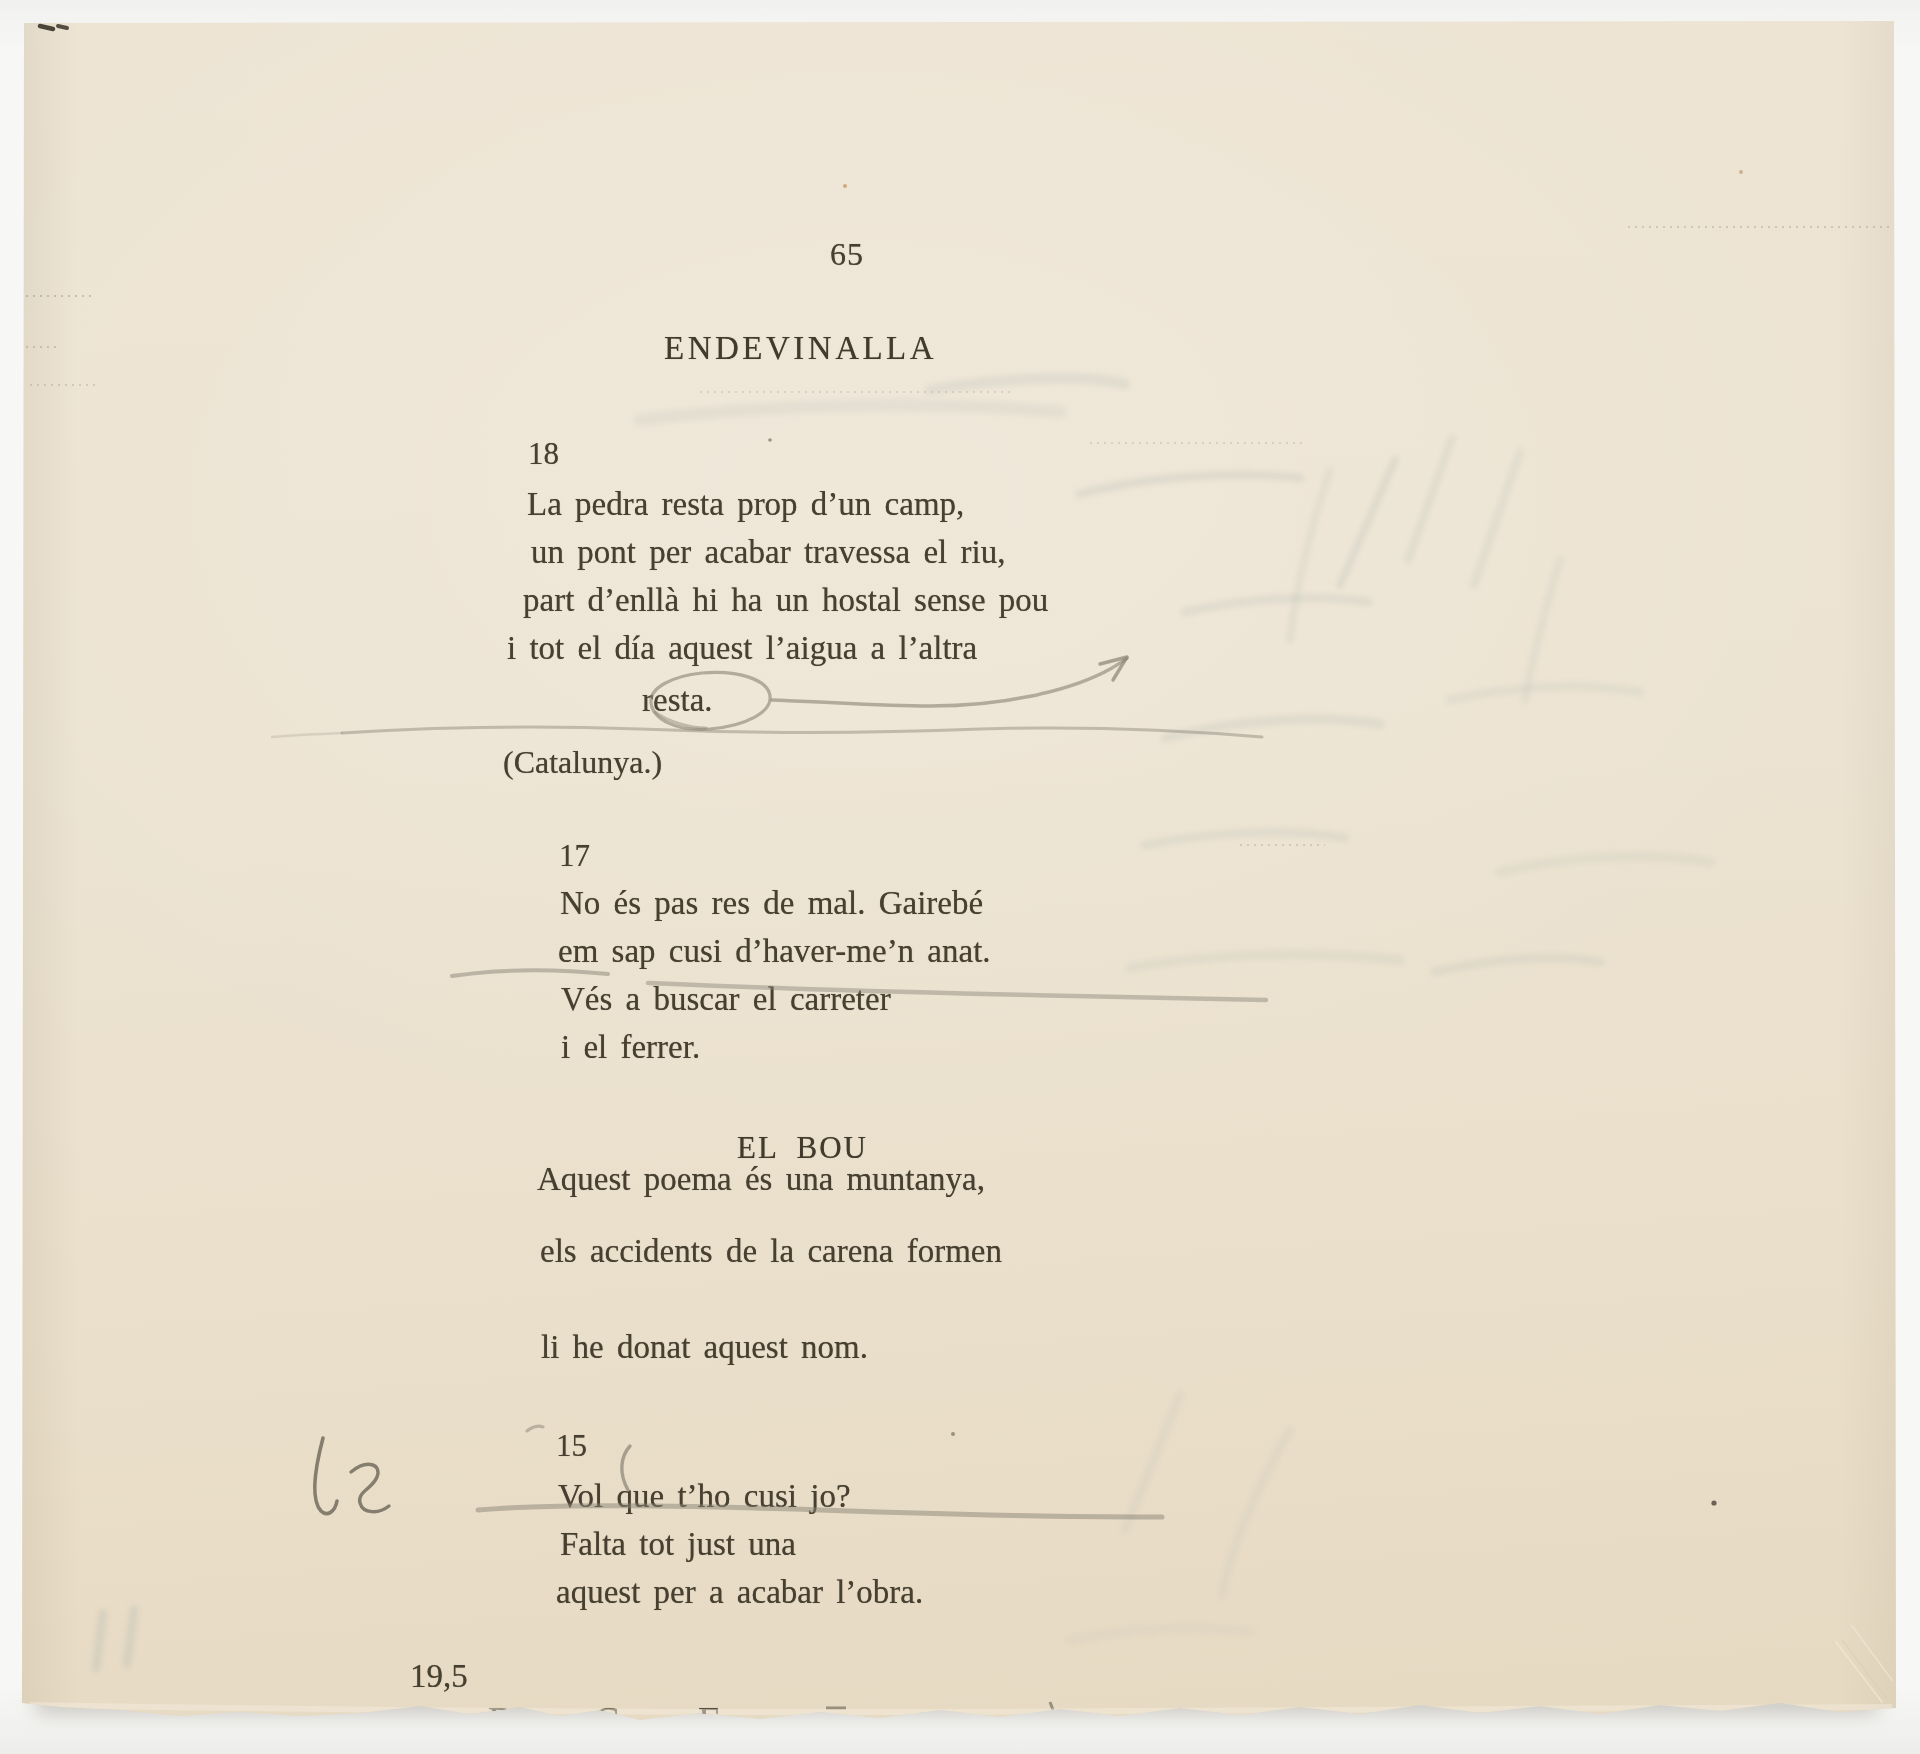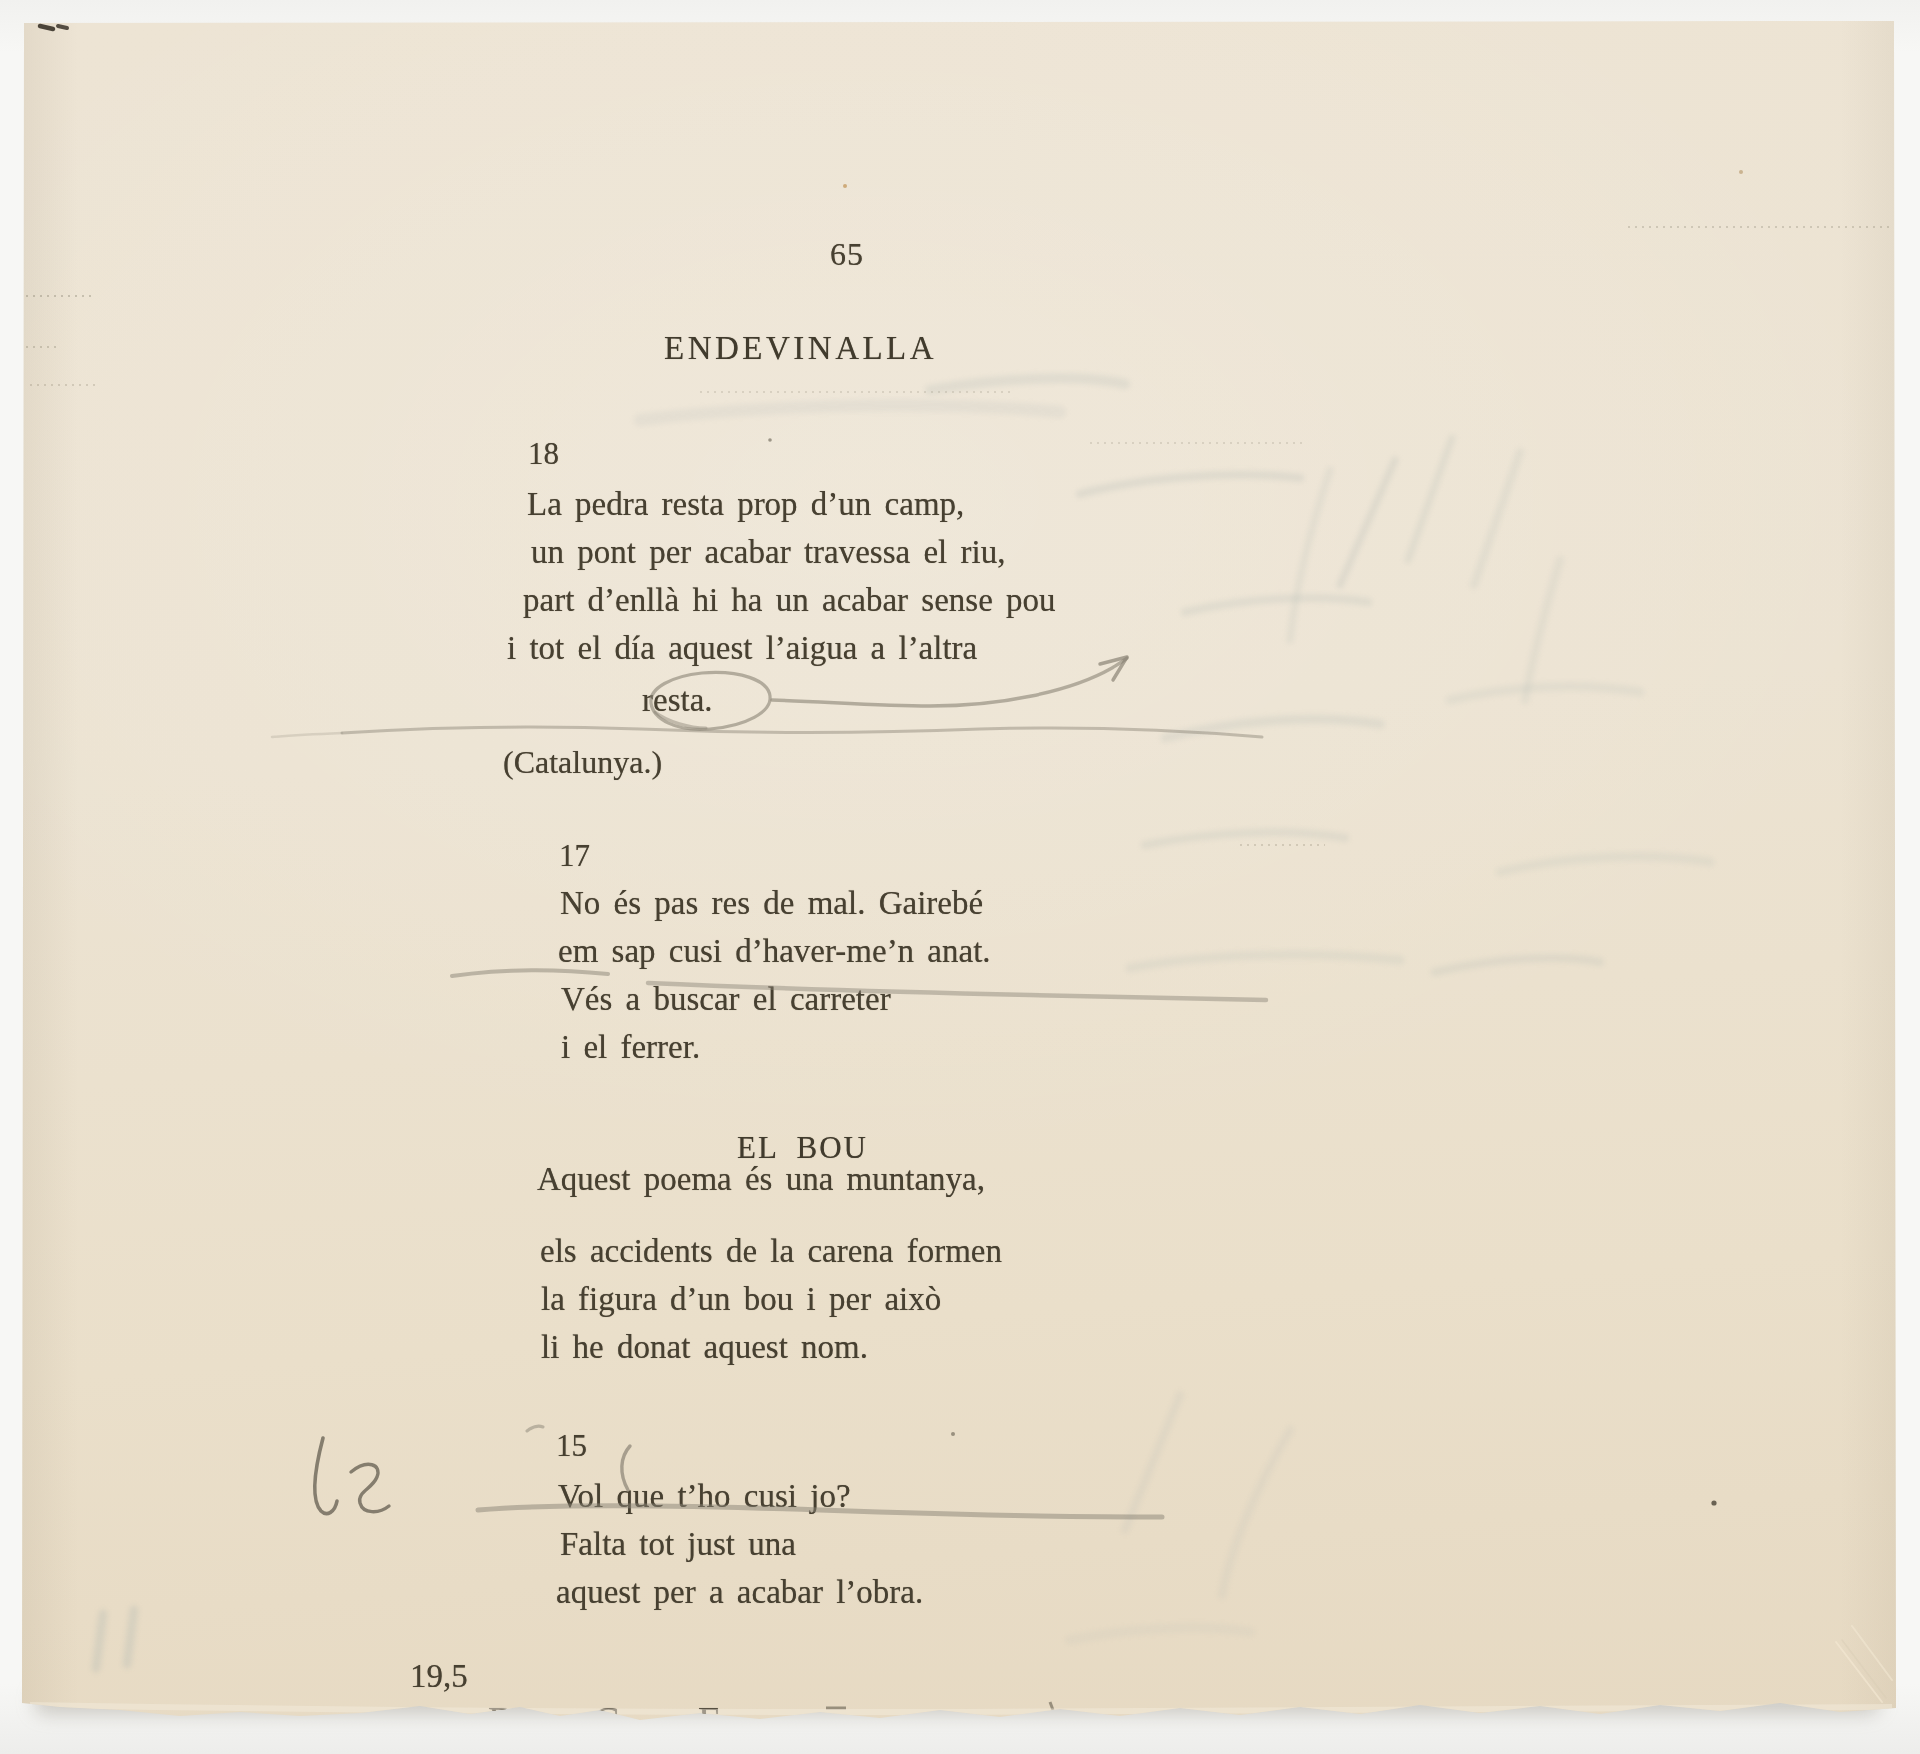--- a/index.html
+++ b/index.html
@@ -82,35 +82,34 @@
           <path d="M 1852,1626 L 1892,1680" stroke="#f2e7d2" stroke-width="2" opacity=".6"></path>
         </g>
       </svg>
 
       <div class="t pnum" style="left:830px;top:236px;">65</div>
       <div class="t title" style="left:664px;top:330px;">ENDEVINALLA</div>
 
       <div class="t snum" style="left:528px;top:436px;">18</div>
       <div class="t line" style="left:527px;top:486px;">La pedra resta prop d’un camp,</div>
       <div class="t line" style="left:531px;top:534px;">un pont per acabar travessa el riu,</div>
-      <div class="t line" style="left:523px;top:582px;">part d’enllà hi ha un acabar sense pou</div>
+      <div class="t line" style="left:523px;top:582px;">part d’enllà hi ha un hostal sense pou</div>
       <div class="t line" style="left:507px;top:630px;">i tot el día aquest l’aigua a l’altra</div>
       <div class="t hang" style="left:642px;top:682px;">resta.</div>
       <div class="t attr" style="left:503px;top:744px;">(Catalunya.)</div>
 
       <div class="t snum" style="left:559px;top:838px;">17</div>
       <div class="t line" style="left:560px;top:885px;">No és pas res de mal. Gairebé</div>
       <div class="t line" style="left:558px;top:933px;">em sap cusi d’haver-me’n anat.</div>
       <div class="t line" style="left:561px;top:981px;">Vés a buscar el carreter</div>
       <div class="t line" style="left:561px;top:1029px;">i el ferrer.</div>
 
       <div class="t heading" style="left:737px;top:1130px;">EL BOU</div>
       <div class="t line" style="left:537px;top:1161px;">Aquest poema és una muntanya,</div>
       <div class="t line" style="left:540px;top:1233px;">els accidents de la carena formen</div>
-      <div class="t line" style="left:541px;top:1281px;">la figura d’un bou i per això</div>
       <div class="t line" style="left:541px;top:1329px;">li he donat aquest nom.</div>
 
       <div class="t snum" style="left:556px;top:1428px;">15</div>
       <div class="t line" style="left:558px;top:1478px;">Vol que t’ho cusi jo?</div>
       <div class="t line" style="left:560px;top:1526px;">Falta tot just una</div>
       <div class="t line" style="left:556px;top:1574px;">aquest per a acabar l’obra.</div>
 
       <div class="t measure" style="left:410px;top:1658px;">19,5</div>
 
       <div class="t cut" style="left:488px;top:1698px;">D</div>

